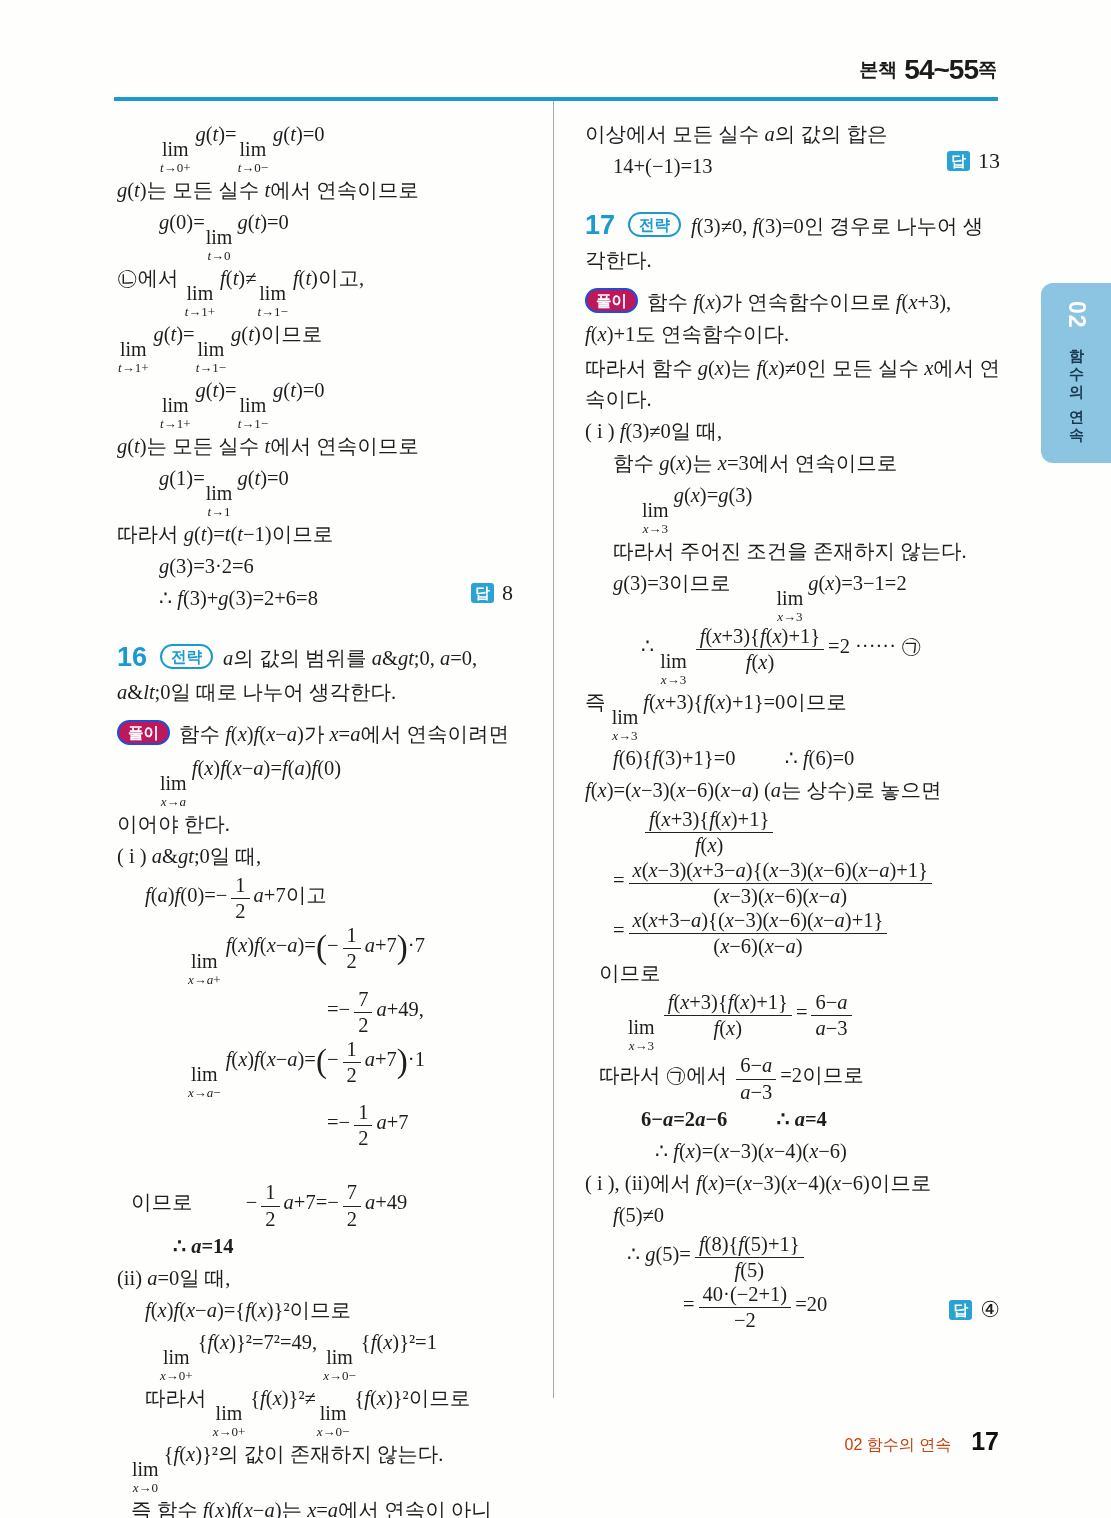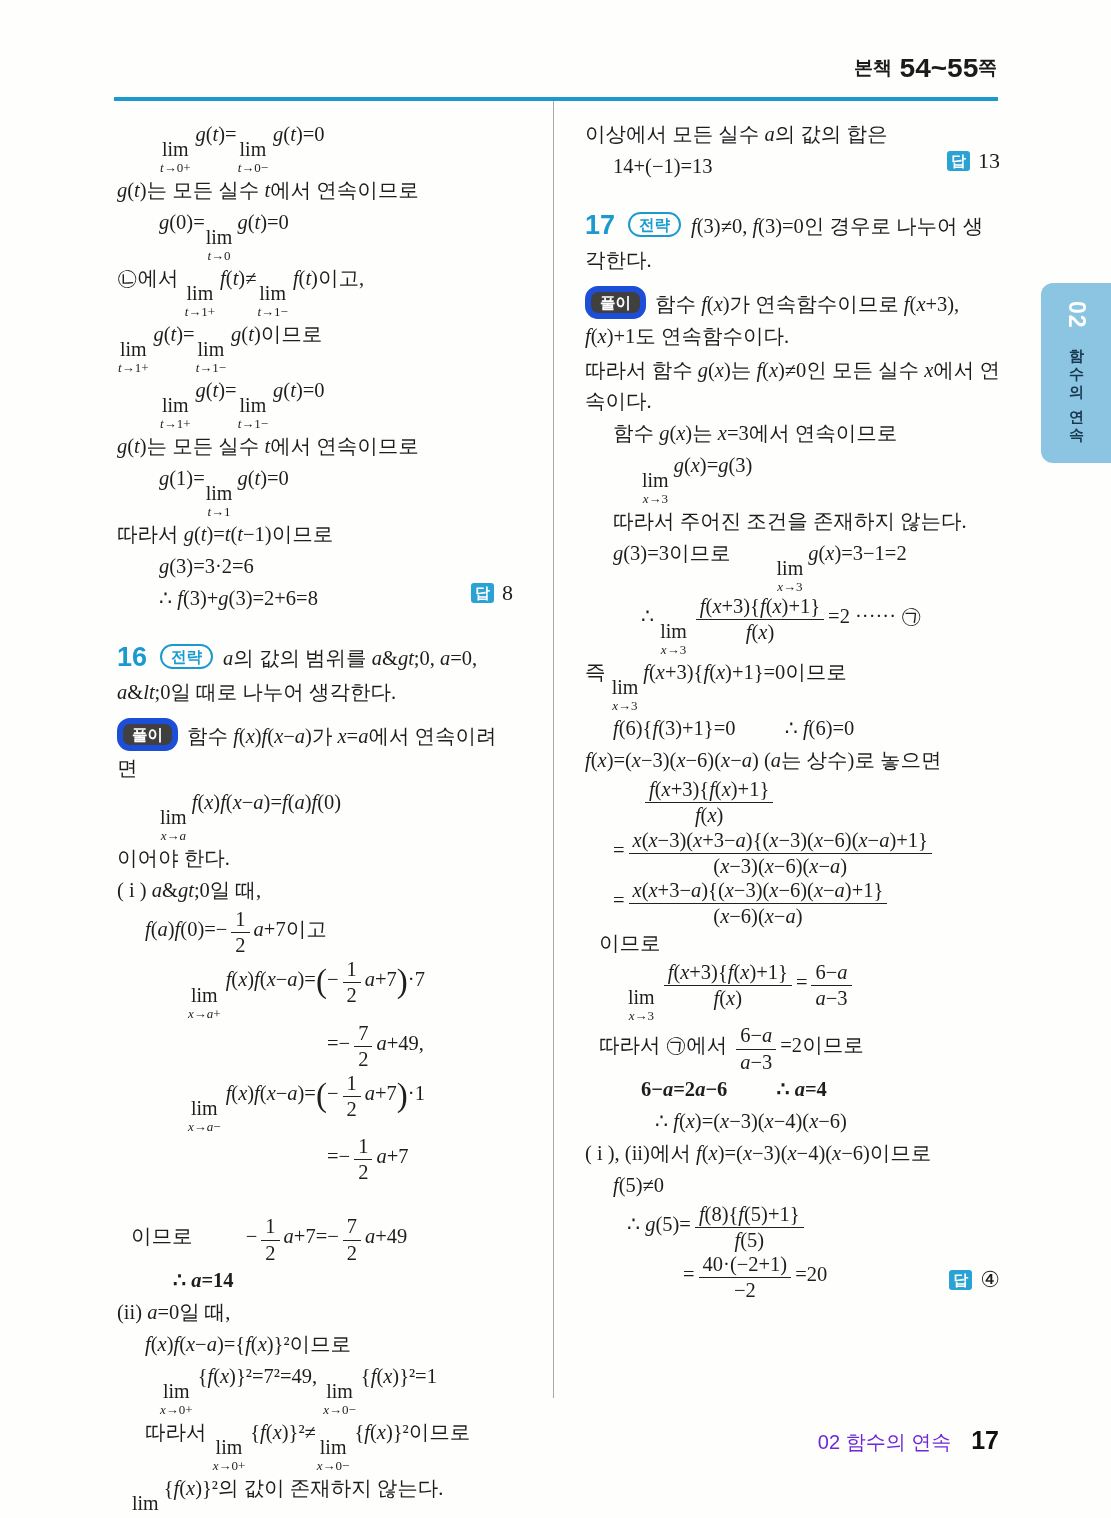--- a/index.html
+++ b/index.html
@@ -1,38 +1,38 @@
 <!DOCTYPE html>
 <html><head>
 <meta charset="utf-8">
 <style>
   html,body{margin:0;padding:0;background:#d9d9d9;}
   .page{position:relative;width:1111px;height:1518px;background:#fefefd;margin:0 auto;
         font-family:"Liberation Serif","DejaVu Serif",serif;color:#1d1d1f;overflow:hidden;}
   
-  .header{position:absolute;top:54px;right:114px;font-family:Liberation Mono, monospace;
+  .header{position:absolute;top:54px;right:114px;font-family:Liberation Sans, sans-serif;
           color:#1b1b1b;white-space:nowrap;}
   .h-label{font-size:19px;font-weight:600;margin-right:7px;vertical-align:3px;}
   .h-pages{font-size:28px;font-weight:700;letter-spacing:-1px;}
   .h-suffix{font-size:19px;font-weight:700;vertical-align:3px;}
   .rule{position:absolute;left:114px;width:884px;top:97px;height:4px;background:#1b9ad0;}
   .divider{position:absolute;left:553px;top:101px;height:1297px;width:1px;background:#a9a9a9;}
   
   .col{position:absolute;top:118px;}
   .col-left{left:117px;width:396px;}
   .col-right{left:585px;width:415px;}
   .block{position:relative;line-height:31px;font-size:20.5px;margin:1px 0;}
   .block.problem{margin-top:26px;line-height:34px;margin-bottom:4px;}
   .block.solution{margin-top:9px;margin-bottom:3px;line-height:32px;}
   .pnum{font-family:"Liberation Sans","DejaVu Sans",sans-serif;color:#1b9ad0;font-weight:700;
         font-size:27px;margin-right:13px;vertical-align:-1px;}
   .tag{font-family:"Liberation Sans","DejaVu Sans",sans-serif;display:inline-block;font-size:15.5px;
        font-weight:700;line-height:21px;border-radius:13px;padding:0 9px;vertical-align:3px;}
   .tag-o{color:#1b9ad0;border:2px solid #1b9ad0;margin-right:10px;}
-  .tag-f{background:#404040;color:#fff;border:6px solid #1d4ed8;margin-right:9px;}
+  .tag-f{background:#be185d;color:#fff;border:2px solid #1d4ed8;margin-right:9px;}
   .m i{font-style:italic;}
   .k{letter-spacing:0;}
   .lim{display:inline-flex;flex-direction:column;align-items:center;vertical-align:-15px;
        line-height:1;margin:0 5px 0 1px;}
   .lim .lw{font-size:20px;font-style:normal;}
   .lim .ls{font-size:13px;margin-top:2px;}
   .frac{display:inline-flex;flex-direction:column;align-items:center;vertical-align:middle;
         margin:0 4px;line-height:1.08;text-align:center;}
   .frac .fn{border-bottom:1.5px solid #222;padding:1px 4px 2px;}
   .frac .fd{padding-top:1px;}
@@ -47,21 +47,21 @@
   .side-tab{position:absolute;right:0;top:283px;width:70px;height:180px;background:#8cc5e1;
             border-radius:12px 0 0 12px;display:flex;flex-direction:column;align-items:center;
             padding-top:18px;box-sizing:border-box;}
   .tab-num{writing-mode:vertical-rl;font-family:"Liberation Sans","DejaVu Sans",sans-serif;
            font-weight:700;font-size:23px;color:#fff;letter-spacing:1px;}
   .tab-title{writing-mode:vertical-rl;font-family:"Liberation Sans","DejaVu Sans",sans-serif;
              font-weight:700;font-size:15px;color:#17384f;margin-top:9px;letter-spacing:3px;}
   
   .footer{position:absolute;right:112px;bottom:62px;font-family:"Liberation Sans","DejaVu Sans",sans-serif;
           display:flex;align-items:baseline;gap:20px;}
-  .f-chapter{font-size:20px;color:#6d28d9;}
+  .f-chapter{font-size:16px;color:#c2410c;}
   .f-page{font-size:25px;font-weight:700;color:#111;}
 </style>
 </head>
 <body>
 
 <div class="page">
   <div class="header">
     <span class="h-label">본책</span><span class="h-pages">54~55</span><span class="h-suffix">쪽</span>
   </div>
   <div class="rule"></div>
@@ -172,20 +172,21 @@
           <span class="ls m"><i>x</i>→0</span>
         </span><span class="m">{<i>f</i>(<i>x</i>)}²</span><span class="k">의 값이 존재하지 않는다.</span></div>
       <div class="block line" style="padding-left: 14px;"><span class="k">즉 함수 </span><span class="m"><i>f</i>(<i>x</i>)<i>f</i>(<i>x</i>−<i>a</i>)</span><span class="k">는 </span><span class="m"><i>x</i>=<i>a</i></span><span class="k">에서 연속이 아니다.</span></div>
     </div>
   <div class="col col-right">
       <div class="block line"><span class="k">이상에서 모든 실수 </span><span class="m"><i>a</i></span><span class="k">의 값의 합은</span></div>
       <div class="block line" style="padding-left: 28px;"><span class="m">14+(−1)=13</span><span class="ansline"><span class="ansbadge">답</span><span class="ansval">13</span></span></div>
       <div class="block problem"><span class="pnum">17</span><span class="tag tag-o">전략</span><span class="m"><i>f</i>(3)≠0, <i>f</i>(3)=0</span><span class="k">인 경우로 나누어 생각한다.</span></div>
       <div class="block solution"><span class="tag tag-f">풀이</span><span class="k">함수 </span><span class="m"><i>f</i>(<i>x</i>)</span><span class="k">가 연속함수이므로 </span><span class="m"><i>f</i>(<i>x</i>+3), <i>f</i>(<i>x</i>)+1</span><span class="k">도 연속함수이다.</span></div>
       <div class="block line"><span class="k">따라서 함수 </span><span class="m"><i>g</i>(<i>x</i>)</span><span class="k">는 </span><span class="m"><i>f</i>(<i>x</i>)≠0</span><span class="k">인 모든 실수 </span><span class="m"><i>x</i></span><span class="k">에서 연속이다.</span></div>
+      <div class="block line"><span class="k">( i ) </span><span class="m"><i>f</i>(3)≠0</span><span class="k">일 때,</span></div>
       <div class="block line" style="padding-left: 28px;"><span class="k">함수 </span><span class="m"><i>g</i>(<i>x</i>)</span><span class="k">는 </span><span class="m"><i>x</i>=3</span><span class="k">에서 연속이므로</span></div>
       <div class="block line" style="padding-left: 56px;"><span class="lim">
           <span class="lw">lim</span>
           <span class="ls m"><i>x</i>→3</span>
         </span><span class="m"><i>g</i>(<i>x</i>)=<i>g</i>(3)</span></div>
       <div class="block line" style="padding-left: 28px;"><span class="k">따라서 주어진 조건을 존재하지 않는다.</span></div>
       <div class="block line" style="padding-left: 28px;"><span class="m"><i>g</i>(3)=3</span><span class="k">이므로</span><span class="sp" style="width:2.2em"></span><span class="lim">
           <span class="lw">lim</span>
           <span class="ls m"><i>x</i>→3</span>
         </span><span class="m"><i>g</i>(<i>x</i>)=3−1=2</span></div>

